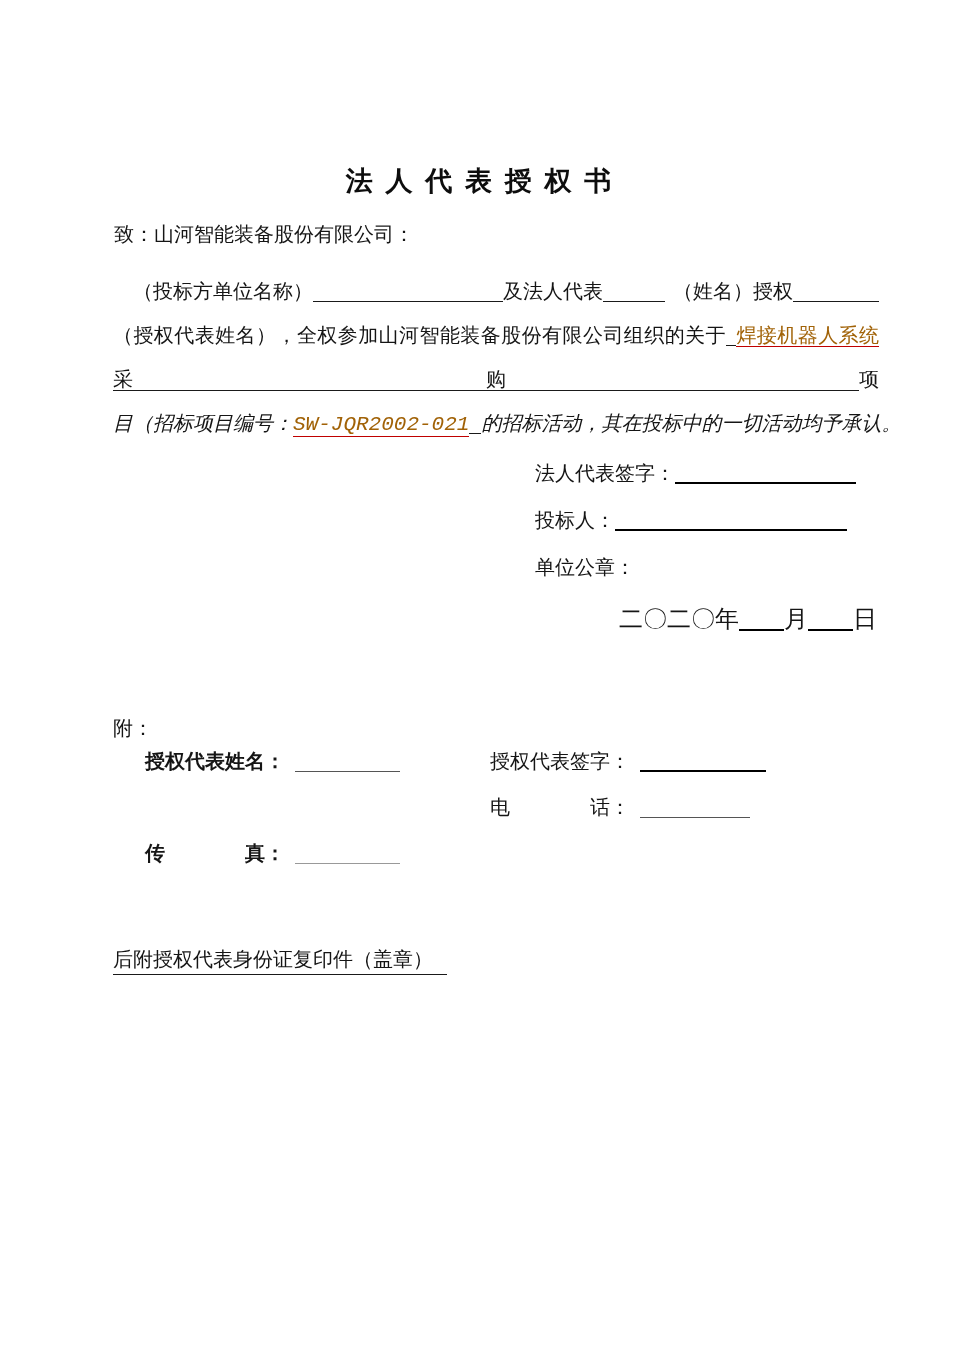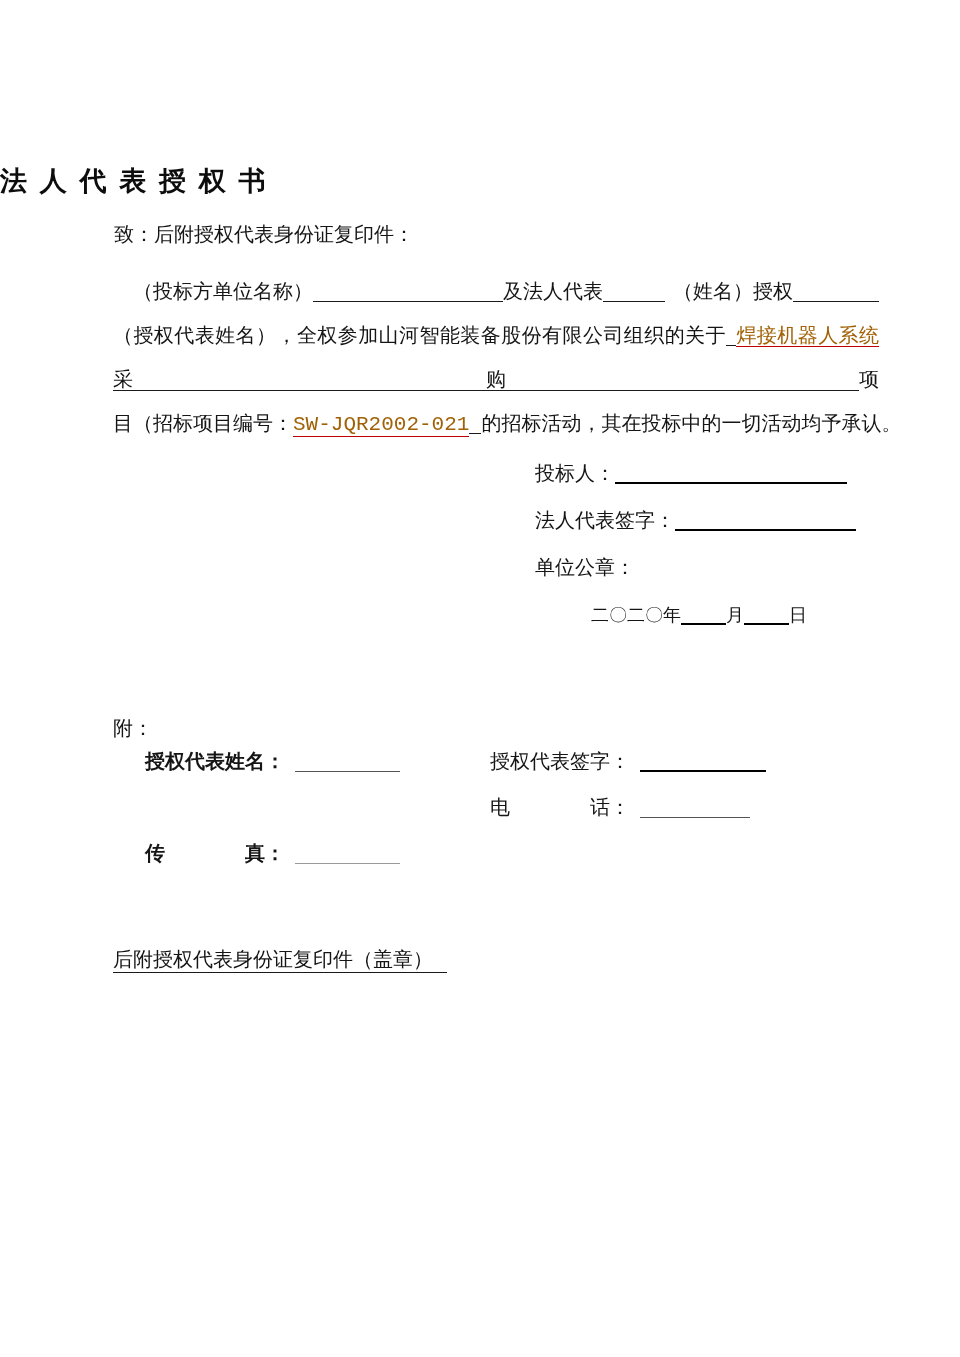--- a/index.html
+++ b/index.html
@@ -7,36 +7,37 @@
     position:relative;
     width:960px; height:1357px;
     margin:0 auto;
     background:#ffffff;
     color:#151515;
     font-family:"Liberation Serif","DejaVu Serif",serif;
     overflow:hidden;
   }
   .doc-title {
     position:absolute; top:163px; left:0; right:0;
+    text-align:center;
     font-size:27px; font-weight:bold;
     letter-spacing:3px;
     color:#0d0d0d;
     font-family:"Liberation Serif","DejaVu Serif",serif;
   }
   .salutation {
     position:absolute; top:221px; left:114px;
     font-size:20px;
   }
   .para {
     position:absolute; top:269px; left:113px; width:766px;
     font-size:20px; line-height:44px;
   }
   .para .pline { white-space:nowrap;text-align:right; }
   .para .pline2 { white-space:normal; text-align:justify; text-align-last:justify; }
-  .para .pline3 { white-space:nowrap; }
+  .para .pline3 { white-space:nowrap;font-style:italic; }
 
   
   .bl {
     display:inline-block;
     height:1em;
     border-bottom:1.6px solid #1a1a1a;
     vertical-align:-4px;
   }
   .bl.medium { border-bottom:2px solid #000; }
   .bl.thick  { border-bottom:2.6px solid #000; }
@@ -47,55 +48,55 @@
   .fill-u    { border-bottom:1.6px solid #1a1a1a; }
   .code {
     font-family:"Liberation Mono","DejaVu Sans Mono",monospace;
     font-size:21px;
   }
   .gap8  { display:inline-block; width:8px; }
 
   .sig-block { position:absolute; top:460px; left:535px; font-size:20px; }
   .sig-row { height:47px; line-height:26px; white-space:nowrap; }
 
-  .date-line { position:absolute; top:603px; left:591px; font-size:18px; white-space:nowrap; }
+  .date-line { position:absolute; top:603px; left:619px; font-size:24px; white-space:nowrap; }
 
   .attach { position:absolute; top:716px; left:113px; width:790px; font-size:20px; }
   .attach-heading { line-height:24px; margin-bottom:5px; }
   .att-row { position:relative; height:46px; line-height:24px; }
   .att-cell-left  { position:absolute; left:32px;  top:4px; white-space:nowrap;font-weight:bold; }
   .att-cell-right { position:absolute; left:377px; top:4px; white-space:nowrap;text-decoration:underline; }
   .att-label { display:inline-block; }
   .att-row .bl { margin-left:10px; }
 
-  .footnote { position:absolute; top:946px; left:113px; font-size:20px; }
+  .footnote { position:absolute; top:946px; left:113px; font-size:20px;font-family:Liberation Mono, monospace; }
   .footnote .fn-text {
     border-bottom:1.6px solid #1a1a1a;
     padding-right:14px;
     padding-bottom:2px;
   }
 </style>
 </head>
 <body>
 
 <div class="page">
 
   <div class="doc-title">法 人 代 表 授 权 书</div>
 
-  <div class="salutation">致：后附授权代表身份证复印件：</div>
+  <div class="salutation">致：山河智能装备股份有限公司：</div>
 
   <div class="para">
     <div class="pline"><span>（投标方单位名称）</span><span class="bl" style="width:190px"></span><span>及法人代表</span><span class="bl" style="width:62px"></span><span class="gap8"></span><span>（姓名）授权</span><span class="bl" style="width:86px"></span></div>
     <div class="pline2"><span>（授权代表姓名），全权参加山河智能装备股份有限公司组织的关于</span><span class="bl" style="width:10px"></span><span class="fill-red">焊接机器人系统</span><span class="fill-u">采购</span><span>项</span></div>
     <div class="pline3"><span>目（招标项目编号：</span><span class="fill-red code">SW-JQR2002-021</span><span class="bl" style="width:12px"></span><span>的招标活动，其在投标中的一切活动均予承认。</span></div>
   </div>
 
   <div class="sig-block">
+    <div class="sig-row"><span>法人代表签字：</span><span class="bl medium" style="width:181px"></span></div>
     <div class="sig-row"><span>投标人：</span><span class="bl medium" style="width:232px"></span></div>
-    <div class="sig-row"><span>法人代表签字：</span><span class="bl medium" style="width:181px"></span></div>
     <div class="sig-row"><span>单位公章：</span></div>
   </div>
 
   <div class="date-line"><span>二〇二〇年</span><span class="bl medium" style="width:45px"></span><span>月</span><span class="bl medium" style="width:45px"></span><span>日</span></div>
 
   <div class="attach">
     <div class="attach-heading">附：</div>
 
     <div class="att-row">
       <span class="att-cell-left"><span class="att-label">授权代表姓名：</span><span class="bl thin" style="width:105px"></span></span>

